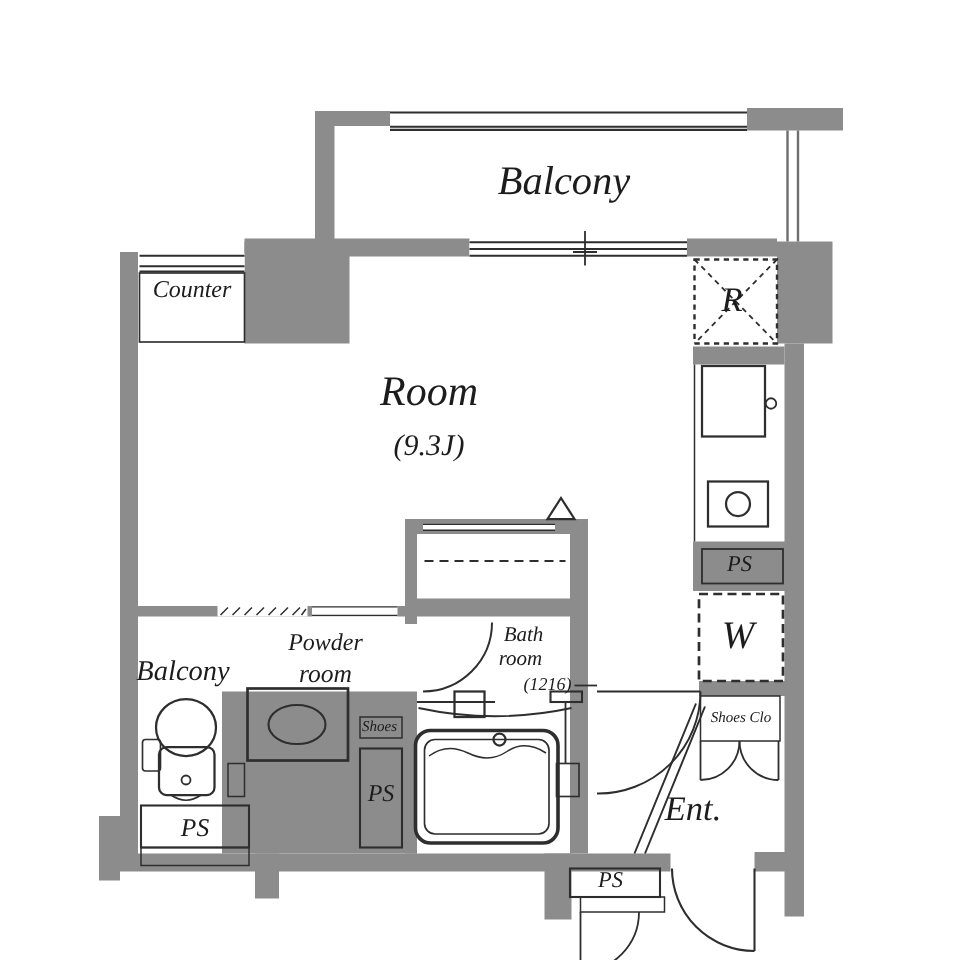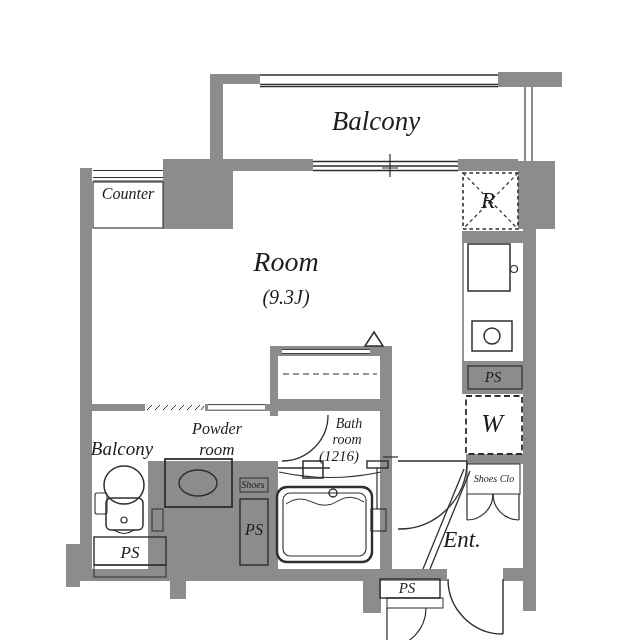--- a/index.html
+++ b/index.html
@@ -125,21 +125,21 @@
 
   <div class="lbl" style="left:376px;top:80px;font-size:27px">Balcony</div>
   <div class="lbl" style="left:286px;top:221px;font-size:28px">Room</div>
   <div class="lbl" style="left:286px;top:256px;font-size:20px">(9.3J)</div>
   <div class="lbl" style="left:128px;top:153px;font-size:16px">Counter</div>
   <div class="lbl" style="left:122px;top:407px;font-size:19px">Balcony</div>
   <div class="lbl" style="left:217px;top:388px;font-size:16px">Powder</div>
   <div class="lbl" style="left:217px;top:408px;font-size:17px">room</div>
   <div class="lbl" style="left:349px;top:383px;font-size:14px">Bath</div>
   <div class="lbl" style="left:347px;top:399px;font-size:14px">room</div>
-  <div class="lbl" style="left:339px;top:415px;font-size:15px">(1216)</div>
+  <div class="lbl" style="left:365px;top:415px;font-size:12px">(1216)</div>
   <div class="lbl" style="left:253px;top:444px;font-size:10px">Shoes</div>
   <div class="lbl" style="left:130px;top:511px;font-size:17px">PS</div>
   <div class="lbl" style="left:254px;top:489px;font-size:16px">PS</div>
   <div class="lbl" style="left:493px;top:336px;font-size:15px">PS</div>
   <div class="lbl" style="left:407px;top:547px;font-size:15px">PS</div>
   <div class="lbl" style="left:488px;top:159px;font-size:23px">R</div>
   <div class="lbl" style="left:492px;top:383px;font-size:26px">W</div>
   <div class="lbl" style="left:494px;top:438px;font-size:10px">Shoes Clo</div>
   <div class="lbl" style="left:462px;top:498px;font-size:23px">Ent.</div>
 </div>

